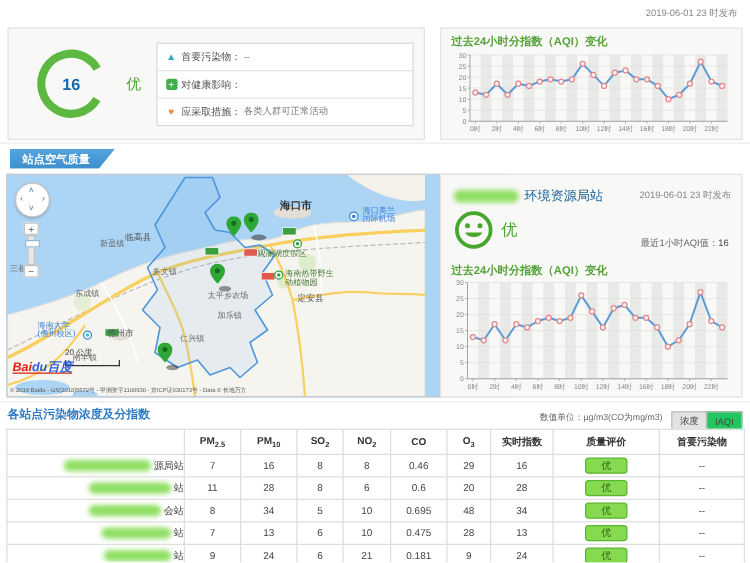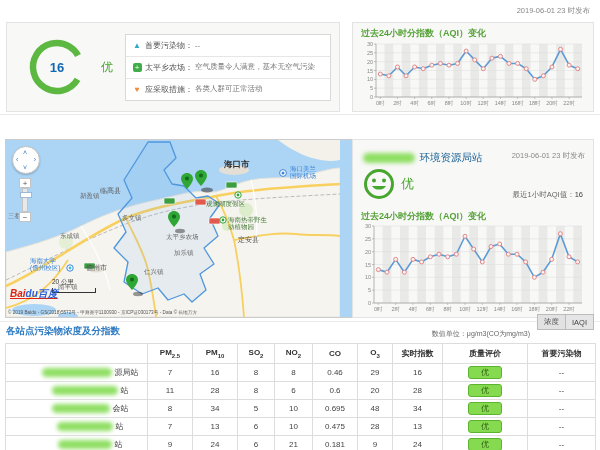--- a/index.html
+++ b/index.html
@@ -60,27 +60,27 @@
   .st-name{font-size:10.5px;font-weight:normal;color:#155e93;vertical-align:middle;}
   .st-date{position:absolute;right:8px;top:11px;font-size:7.5px;color:#888;}
   .smiley{position:absolute;left:10px;top:28px;}
   .st-level{position:absolute;left:48px;top:35px;font-size:13px;color:#47a62e;}
   .st-aqi{position:absolute;right:10px;top:50px;font-size:7.5px;color:#666;}
   .st-aqi b{color:#444;font-weight:normal;}
   .st-chart-title{position:absolute;left:8px;top:70px;font-size:9px;font-weight:bold;color:#55a238;}
   
   .bottom-title{position:absolute;left:6px;top:325px;font-size:9.5px;font-weight:bold;color:#2f7bc3;}
   .unit-label{position:absolute;right:70px;top:329px;font-size:7px;color:#666;}
-  .toggle-group{position:absolute;right:6px;top:314px;display:flex;}
-  .toggle{font-size:7.5px;padding:2px 6px;border:1px solid #bbb;background:#e5e5e5;color:#444;margin-left:-1px;cursor:pointer;}
+  .toggle-group{position:absolute;right:6px;top:329px;display:flex;}
+  .toggle{font-size:7.5px;padding:2px 6px;border:1px solid #bbb;background:#22c55e;color:#444;margin-left:-1px;cursor:pointer;}
   .toggle.active{background:#e2e2e2;}
   table.aq{position:absolute;left:5px;top:343px;width:590px;border-collapse:collapse;font-size:8px;color:#444;table-layout:fixed;background:#fff;}
   .aq th,.aq td{border:1px solid #ddd;text-align:center;height:17px;padding:0;overflow:hidden;white-space:nowrap;}
   .aq th{font-weight:bold;color:#333;height:19px;}
-  .aq td.name-cell{text-align:center;padding-left:28px;}
+  .aq td.name-cell{text-align:right;padding-left:28px;}
   .badge{display:inline-block;background:#85da4f;border:1px solid #5cb32e;border-radius:3px;color:#2c5b12;padding:1px 12px;font-size:8px;line-height:9px;}
 </style>
 </head>
 <body>
 
 <div class="page">
 
   <div class="pub-date pub1">2019-06-01 23 时发布</div>
 
   <div class="panel city-panel">
@@ -92,22 +92,21 @@
     </div>
     <span class="gauge-level">优</span>
     <div class="info-box" id="city-info">
         <div class="info-row">
           <span class="info-icon "><span class="ic-triangle">▲</span></span>
           <span class="info-label">首要污染物：</span>
           <span class="info-value">--</span>
         </div>
         <div class="info-row">
           <span class="info-icon "><span class="ic-plus">+</span></span>
-          <span class="info-label">太平乡农场：</span>
-          <span class="info-value">空气质量令人满意，基本无空气污染</span>
+          <span class="info-label">对健康影响：</span>
         </div>
         <div class="info-row">
           <span class="info-icon "><span class="ic-heart">♥</span></span>
           <span class="info-label">应采取措施：</span>
           <span class="info-value">各类人群可正常活动</span>
         </div>
       </div>
   </div>
 
   <div class="panel top-chart">
@@ -195,20 +194,23 @@
         <circle cx="183.375" cy="35.8" r="2" fill="#fdf3f2" stroke="#e08888" stroke-width="1"></circle>
         <circle cx="191.95833333333334" cy="26.96666666666667" r="2" fill="#fdf3f2" stroke="#e08888" stroke-width="1"></circle>
         <circle cx="200.54166666666669" cy="9.299999999999999" r="2" fill="#fdf3f2" stroke="#e08888" stroke-width="1"></circle>
         <circle cx="209.125" cy="25.200000000000003" r="2" fill="#fdf3f2" stroke="#e08888" stroke-width="1"></circle>
         <circle cx="217.70833333333334" cy="28.733333333333334" r="2" fill="#fdf3f2" stroke="#e08888" stroke-width="1"></circle>
       </svg>
   </div>
 
   <div class="sep" style="top:114px"></div>
 
+  <div class="tab tab2">
+    <span>站点空气质量</span>
+  </div>
 
   <div class="map-panel">
     <svg width="334" height="177" viewBox="0 0 334 177">
       <rect x="0" y="0" width="334" height="177" fill="#abd4f5"></rect>
 
       <path d="M0,112 C30,104 55,96 75,86 C95,76 120,66 150,60 C170,56 185,50 200,52 C215,54 225,44 245,40 C265,36 285,40 305,34 C320,30 328,28 334,28 L334,177 L0,177 Z" fill="#f6f4ef" stroke="#e6e2da" stroke-width="1"></path>
 
       <path d="M272,0 L334,0 L334,20 C314,24 290,14 272,0 Z" fill="#f3f1ea"></path>
 
       <ellipse cx="28" cy="170" rx="22" ry="6" fill="#abd4f5"></ellipse>

